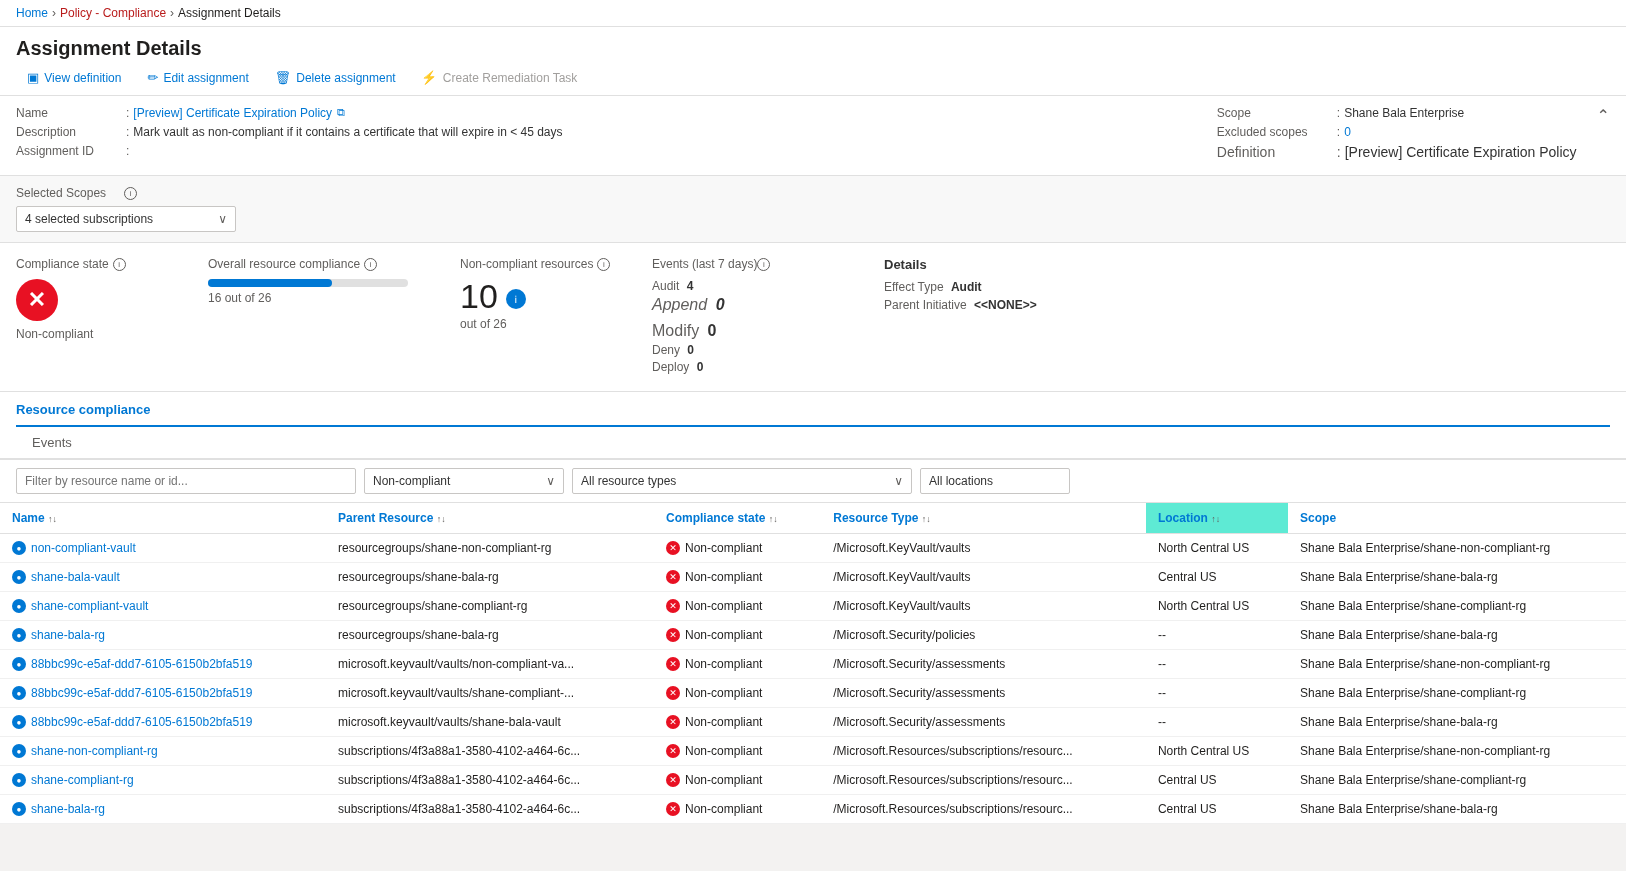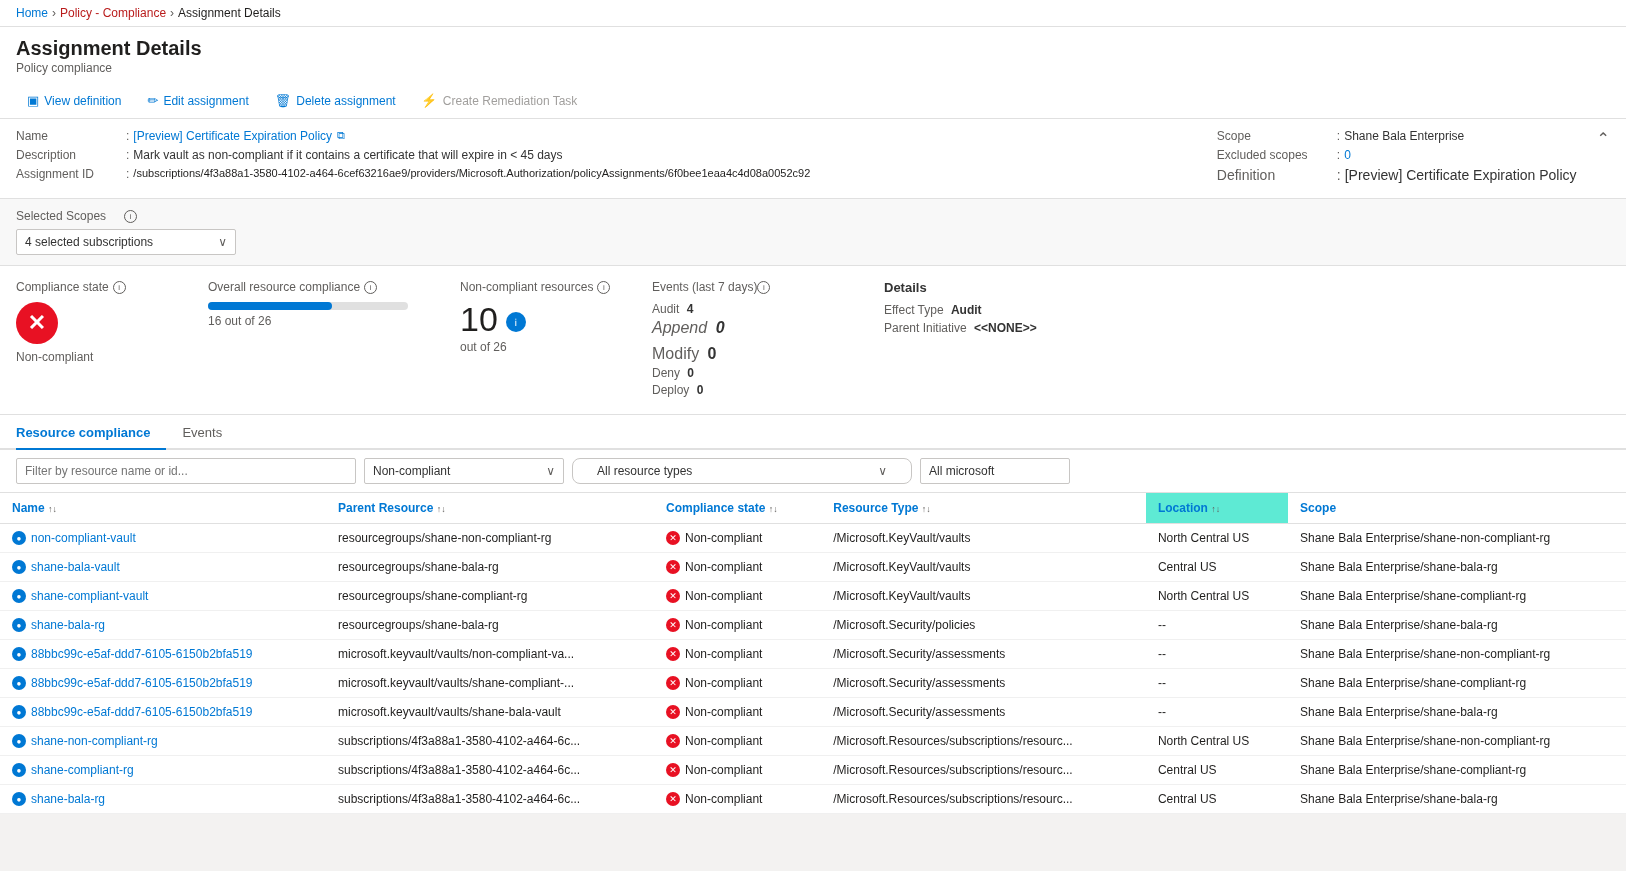--- a/index.html
+++ b/index.html
@@ -15,21 +15,20 @@
 <div style="background:#fff;padding:6px 16px;font-size:12px;border-bottom:1px solid #e0e0e0;display:flex;align-items:center;gap:4px;">
   <a href="#" style="color:#0078d4;text-decoration:none;">Home</a>
   <span style="color:#605e5c;">›</span>
   <a href="#" style="color:#b91c1c;text-decoration:none;">Policy - Compliance</a>
   <span style="color:#605e5c;">›</span>
   <span style="color:#201f1e;">Assignment Details</span>
 </div>
 
 <div style="background:#fff;padding:10px 16px 0 16px;border-bottom:1px solid #e0e0e0;">
   <div style="font-size:20px;font-weight:600;color:#201f1e;">Assignment Details</div>
-  <div style="font-size:12px;color:#605e5c;margin-top:1px;margin-bottom:8px;">Policy compliance</div>
 
   <div style="display:flex;gap:4px;padding:4px 0;">
     <button style="display:flex;align-items:center;gap:5px;padding:5px 10px;background:transparent;border:1px solid transparent;cursor:pointer;font-size:12px;color:#0078d4;border-radius:2px;">
       <span style="font-size:13px;">▣</span>
       <span>View definition</span>
     </button>
     <button style="display:flex;align-items:center;gap:5px;padding:5px 10px;background:transparent;border:1px solid transparent;cursor:pointer;font-size:12px;color:#0078d4;border-radius:2px;">
       <span style="font-size:13px;">✏</span>
       <span>Edit assignment</span>
     </button>
@@ -53,21 +52,20 @@
       <span style="color:#0078d4;cursor:pointer;margin-left:5px;font-size:11px;">⧉</span>
     </div>
     <div style="display:flex;margin-bottom:5px;font-size:12px;">
       <span style="color:#605e5c;width:110px;flex-shrink:0;">Description</span>
       <span style="color:#605e5c;margin-right:4px;">:</span>
       <span>Mark vault as non-compliant if it contains a certificate that will expire in &lt; 45 days</span>
     </div>
     <div style="display:flex;margin-bottom:5px;font-size:12px;">
       <span style="color:#605e5c;width:110px;flex-shrink:0;">Assignment ID</span>
       <span style="color:#605e5c;margin-right:4px;">:</span>
-      <span style="font-size:11px;color:#201f1e;">/subscriptions/4f3a88a1-3580-4102-a464-6cef63216ae9/providers/Microsoft.Authorization/policyAssignments/6f0bee1eaa4c4d08a0052c92</span>
     </div>
   </div>
   <div style="min-width:350px;padding-left:20px;">
     <div style="display:flex;margin-bottom:5px;font-size:12px;align-items:center;">
       <span style="color:#605e5c;width:120px;flex-shrink:0;">Scope</span>
       <span style="color:#605e5c;margin-right:4px;">:</span>
       <span>Shane Bala Enterprise</span>
     </div>
     <div style="display:flex;margin-bottom:5px;font-size:12px;align-items:center;">
       <span style="color:#605e5c;width:120px;flex-shrink:0;">Excluded scopes</span>
@@ -164,38 +162,38 @@
       <span style="font-weight:600;margin-left:4px;">Audit</span>
     </div>
     <div style="font-size:12px;margin-bottom:4px;">
       <span style="color:#605e5c;">Parent Initiative</span>
       <span style="font-weight:600;margin-left:4px;">&lt;&lt;NONE&gt;&gt;</span>
     </div>
   </div>
 </div>
 
 <div style="background:#fff;padding:0 16px;border-bottom:2px solid #e0e0e0;">
-  <div style="display:flex;gap:0;">
+  <div style="display:flex;gap:0;flex-direction:column;">
     <div style="padding:10px 16px 8px 0;font-size:13px;cursor:pointer;color:#0078d4;border-bottom:2px solid #0078d4;margin-bottom:-2px;font-weight:600;">Resource compliance</div>
     <div style="padding:10px 16px 8px 16px;font-size:13px;cursor:pointer;color:#605e5c;border-bottom:2px solid transparent;margin-bottom:-2px;">Events</div>
   </div>
 </div>
 
 <div style="background:#fff;padding:8px 16px;display:flex;gap:8px;border-bottom:1px solid #e0e0e0;align-items:center;">
   <input type="text" style="flex: 1 1 0%; max-width: 340px; border: 1px solid rgb(200, 198, 196); padding: 5px 8px; font-size: 12px; border-radius: 2px; color: rgb(96, 94, 92);" placeholder="Filter by resource name or id...">
   <div style="display:flex;align-items:center;border:1px solid #c8c6c4;padding:5px 8px;background:#fff;cursor:pointer;font-size:12px;border-radius:2px;min-width:200px;">
     <span>Non-compliant</span>
     <span style="margin-left:auto;color:#605e5c;">∨</span>
   </div>
-  <div style="display:flex;align-items:center;border:1px solid #c8c6c4;padding:5px 24px;background:#fff;cursor:pointer;font-size:12px;border-radius:8px;min-width:340px;">
+  <div style="display:flex;align-items:center;border:1px solid #c8c6c4;padding:5px 8px;background:#fff;cursor:pointer;font-size:12px;border-radius:2px;min-width:340px;">
     <span>All resource types</span>
     <span style="margin-left:auto;color:#605e5c;">∨</span>
   </div>
   <div style="display:flex;align-items:center;border:1px solid #c8c6c4;padding:5px 8px;background:#fff;cursor:pointer;font-size:12px;border-radius:2px;min-width:150px;">
-    <span>All microsoft</span>
+    <span>All locations</span>
   </div>
 </div>
 
 <div style="background:#fff;overflow-x:auto;">
   <table style="width:100%;border-collapse:collapse;font-size:12px;">
     <thead>
       <tr>
         <th style="padding:8px 12px;text-align:left;font-weight:600;color:#0078d4;border-bottom:1px solid #e0e0e0;white-space:nowrap;cursor:pointer;background:#fff;">
           Name <span style="color:#605e5c;font-size:9px;">↑↓</span>
         </th>

